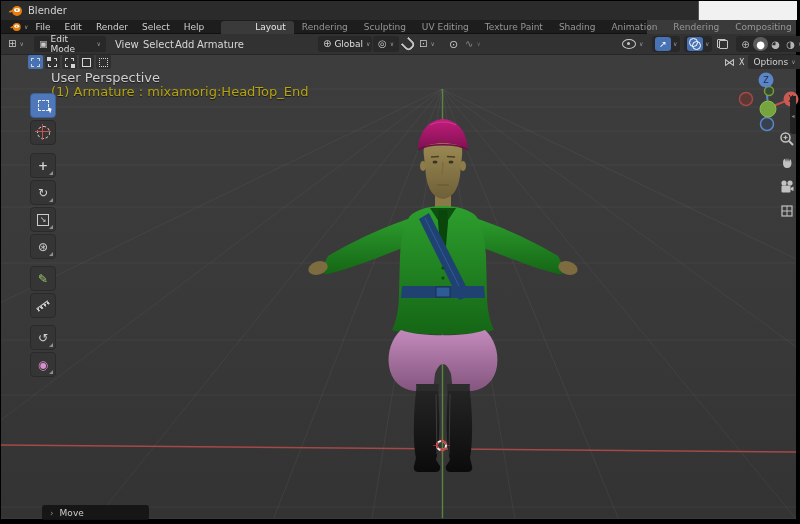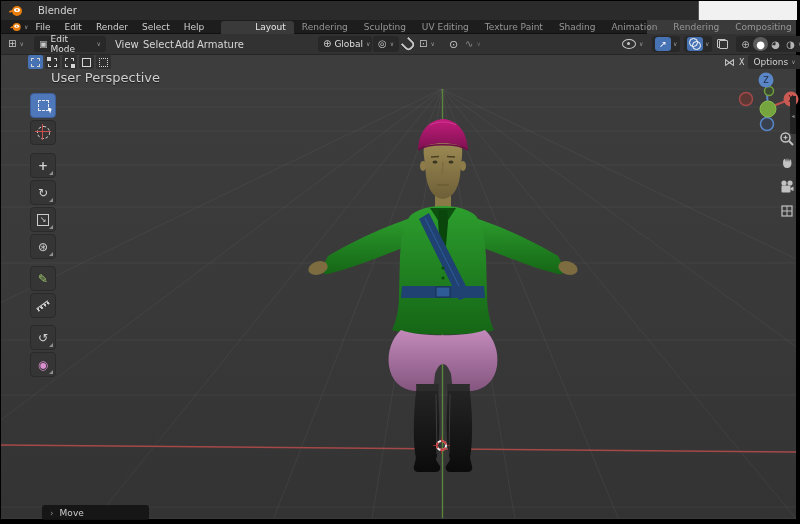--- a/index.html
+++ b/index.html
@@ -4,21 +4,21 @@
 <style>
   html,body{margin:0;padding:0;background:#000;}
   #stage{position:relative;width:800px;height:524px;background:#000;overflow:hidden;
          font-family:"DejaVu Sans","Liberation Sans",sans-serif;color:#cfcfcf;
          -webkit-font-smoothing:antialiased;}
   #app{position:absolute;left:1px;top:1px;width:795px;height:518px;background:#3a3a3a;}
 
   
   #titlebar{position:absolute;left:0;top:0;width:795px;height:19px;background:#2b2b2b;
             display:flex;align-items:center;padding-left:8px;box-sizing:border-box;}
-  #titlebar .title{font-size:10px;color:#d2d2d2;margin-left:16px;}
+  #titlebar .title{font-size:10px;color:#d2d2d2;margin-left:6px;}
   .blender-logo{width:13px;height:10px;position:relative;display:inline-block;}
   .blender-logo .disc{position:absolute;right:0;top:0;width:10px;height:10px;border-radius:50%;background:#e87d0d;}
   .blender-logo .eye{position:absolute;right:2px;top:2px;width:6px;height:4px;border-radius:50%;background:#fff;}
   .blender-logo .pupil{position:absolute;right:4px;top:3px;width:2px;height:2px;border-radius:50%;background:#e87d0d;}
   .blender-logo .tail{position:absolute;left:0;top:4px;width:6px;height:2px;border-radius:2px;background:#e87d0d;transform:rotate(-18deg);}
   #white-patch{position:absolute;left:697px;top:0;width:98px;height:19px;background:#f1f1f1;border-left:1px solid #555;}
 
   
   #menubar{position:absolute;left:0;top:19px;width:646px;height:14px;background:#1d1d1d;
            display:flex;align-items:center;font-size:9px;border-bottom:1px solid #111;box-sizing:border-box;}
@@ -246,20 +246,21 @@
         <line x1="441" y1="34" x2="1040" y2="470"></line>
         <line x1="441" y1="34" x2="1350" y2="470"></line>
       </g>
 
       <line x1="441.5" y1="34" x2="441.5" y2="463" stroke="#5d8f3b" stroke-width="1.4" stroke-opacity="0.9"></line>
 
       <line x1="0" y1="390" x2="795" y2="397" stroke="#b14a4a" stroke-width="1.4" stroke-opacity="0.9"></line>
     </svg>
 
     <div class="vp-label" style="top:15px">User Perspective</div>
+    <div class="vp-label obj" style="top:29px">(1) Armature : mixamorig:HeadTop_End</div>
   </div>
 
   <div id="toolsettings">
     <div class="selmodes">
       <span class="selmode active">
             <span class="sq"></span>
           </span>
       <span class="selmode v2">
             <span class="sq"></span>
           </span>

